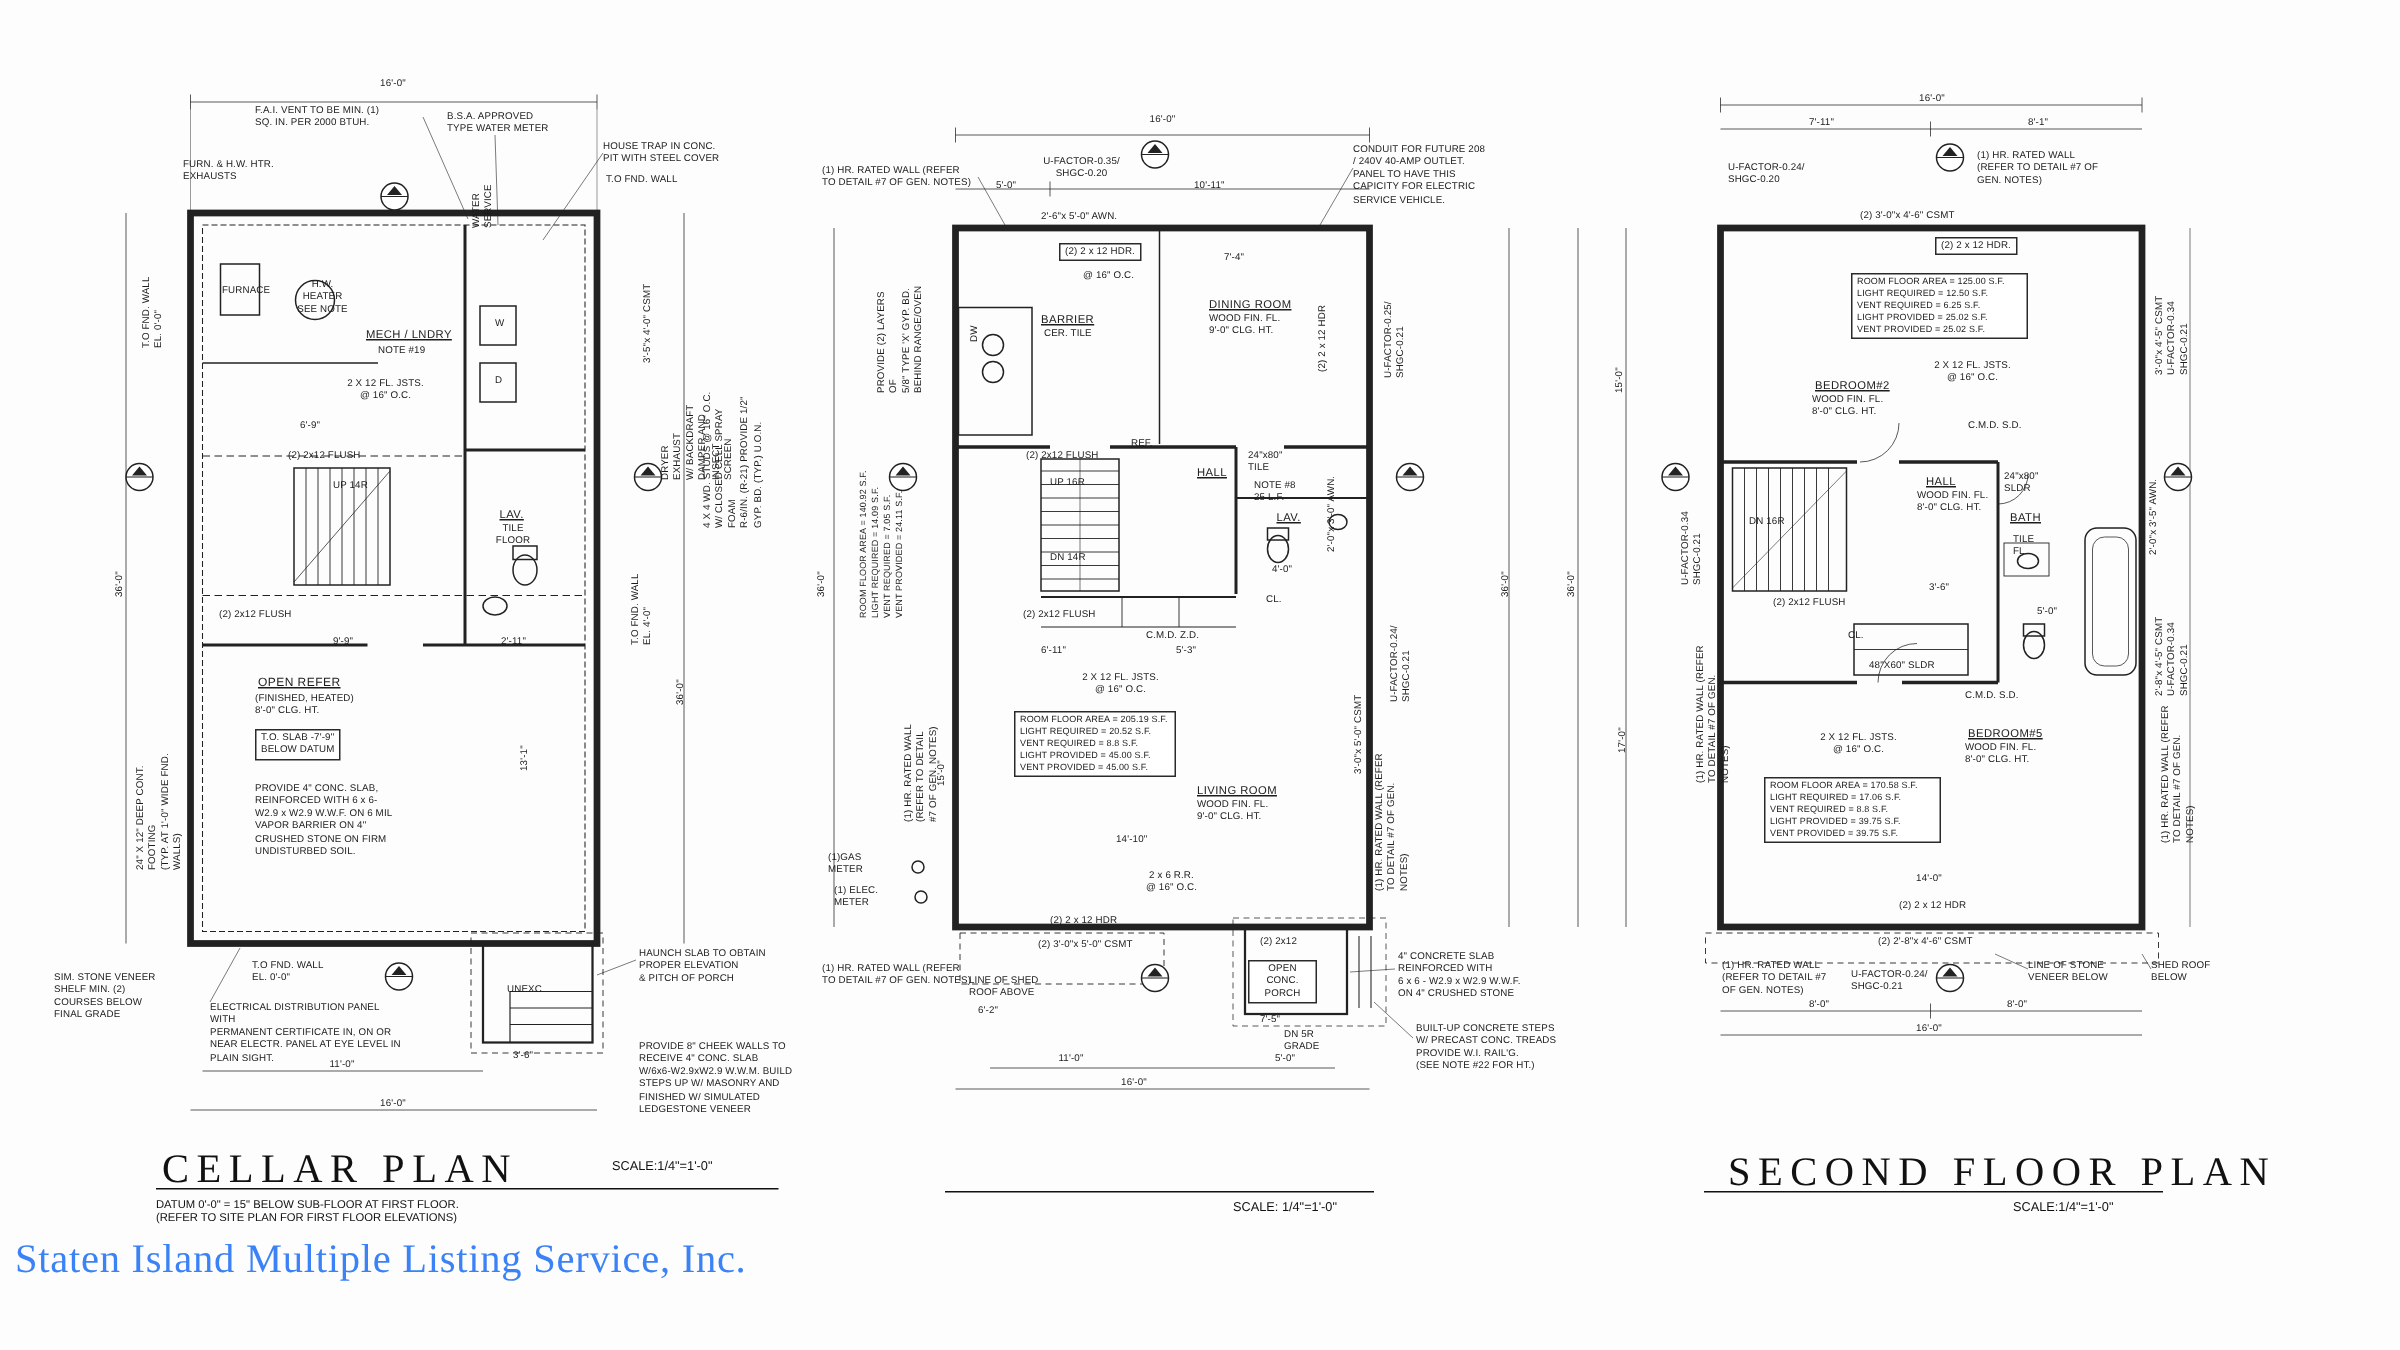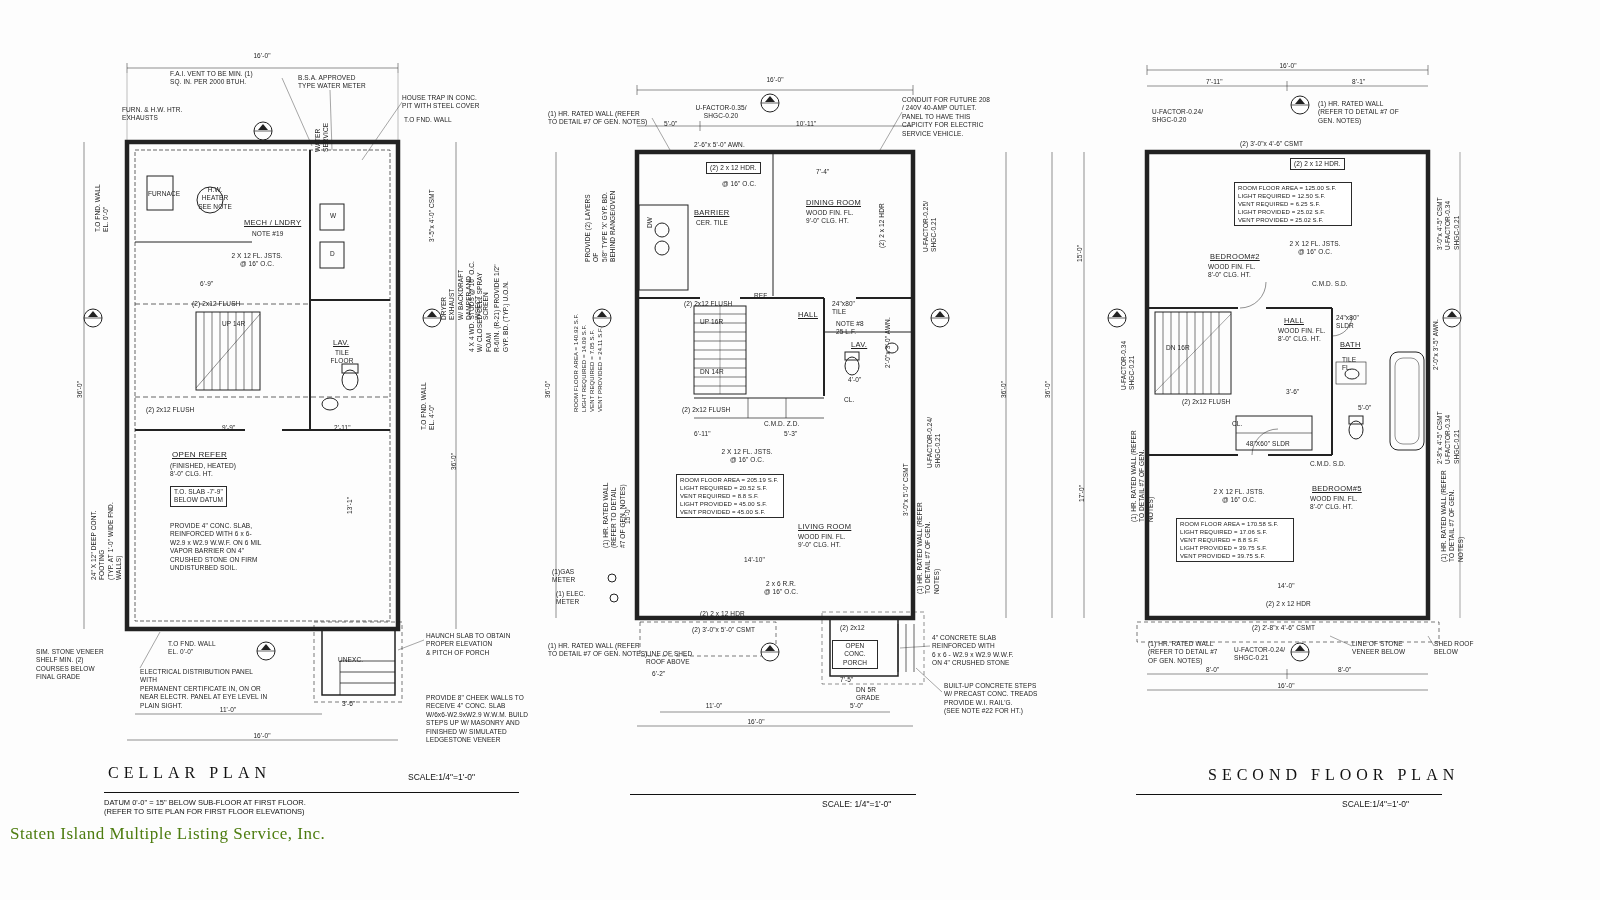--- a/index.html
+++ b/index.html
@@ -9,26 +9,26 @@
   svg.lines{position:absolute;left:0;top:0}
   .lbl{position:absolute;font-size:6.5px;line-height:1.3;white-space:pre-line;
        color:#1c1c1c;letter-spacing:.1px}
   .tc{text-align:center}
   .rot{transform:rotate(-90deg);transform-origin:0 0}
   .boxed{border:.8px solid #2a2a2a;padding:1px 3px;background:rgba(255,255,255,.85)}
   .area{font-size:6px;line-height:1.35}
   .room{font-size:7.5px;text-decoration:underline;letter-spacing:.3px;white-space:nowrap}
   .big{font-size:8px}
   .plan-title{position:absolute;font-family:"Liberation Serif","DejaVu Serif",serif;
-              font-size:16px;letter-spacing:5px;color:#111;white-space:nowrap}
+              font-size:27px;letter-spacing:5px;color:#111;white-space:nowrap}
   .plan-scale{position:absolute;font-size:8.5px;color:#111;white-space:nowrap}
   .rule{position:absolute;height:1.2px;background:#111}
   .datum{position:absolute;font-size:7.5px;white-space:pre-line;color:#111}
   .watermark{position:absolute;font-family:"Liberation Serif","DejaVu Serif",serif;
-             font-size:17px;color:#4d7c0f;letter-spacing:.5px;white-space:nowrap}
+             font-size:27px;color:#3b82f6;letter-spacing:.5px;white-space:nowrap}
 </style>
 </head>
 <body>
 
 <div class="canvas">
 
   <svg class="lines" width="1600" height="900" viewBox="0 0 1600 900">
     <defs>
       <g id="secmark">
         <circle r="9" fill="#fff" stroke="#222" stroke-width="1"></circle>
@@ -479,19 +479,19 @@
 OF GEN. NOTES)</div>
   <div class="lbl" style="left:1234px;top:646px;width:64px">U-FACTOR-0.24/
 SHGC-0.21</div>
   <div class="lbl" style="left:1352px;top:640px;width:64px">LINE OF STONE
 VENEER BELOW</div>
   <div class="lbl" style="left:1434px;top:640px;width:50px">SHED ROOF
 BELOW</div>
   <div class="lbl" style="left:1206px;top:666px">8'-0"</div>
   <div class="lbl" style="left:1338px;top:666px">8'-0"</div>
   <div class="lbl tc" style="left:1256px;top:682px;width:60px">16'-0"</div>
-  <div class="plan-title" style="left:1208px;top:766px">SECOND FLOOR PLAN</div>
+  <div class="plan-title" style="left:1152px;top:766px">SECOND FLOOR PLAN</div>
   <div class="rule" style="left:1136px;top:794px;width:306px"></div>
   <div class="plan-scale" style="left:1342px;top:799px">SCALE:1/4"=1'-0"</div>
 
   <div class="watermark" style="left:10px;top:824px">Staten Island Multiple Listing Service, Inc.</div>
 
 </div>
 
 </body></html>

